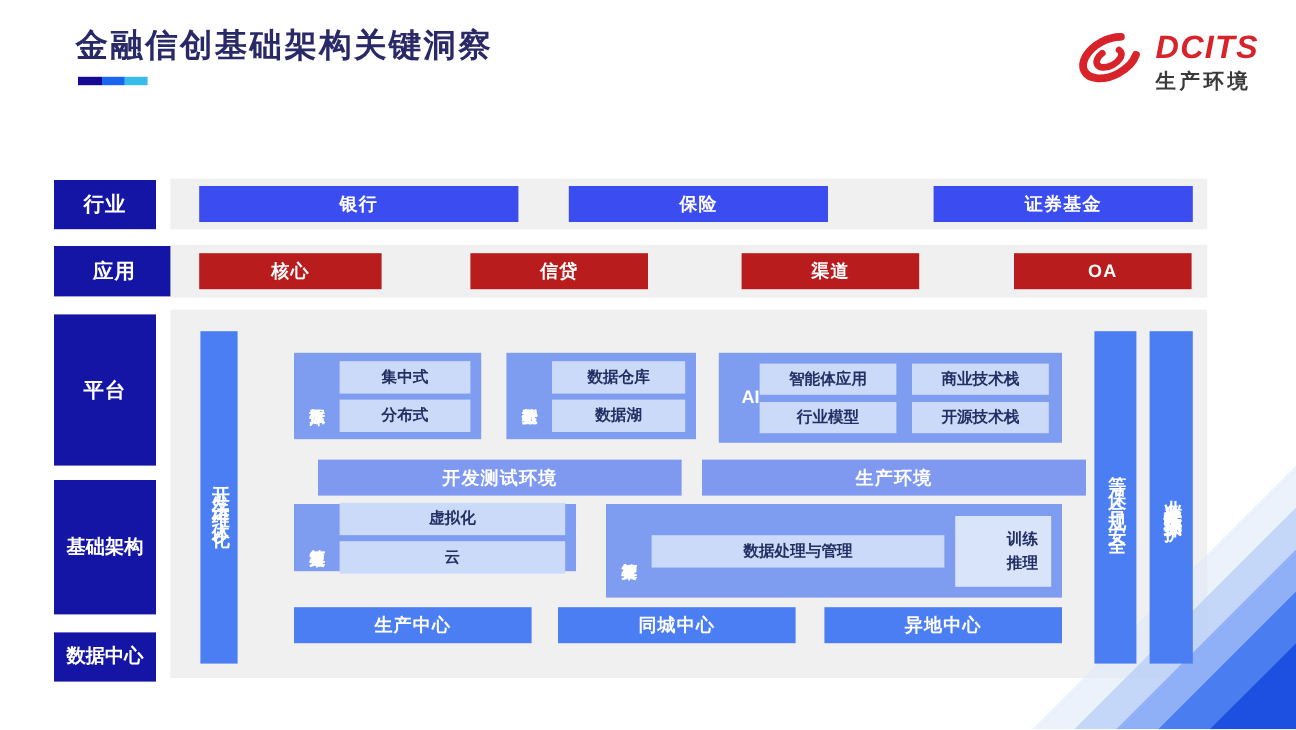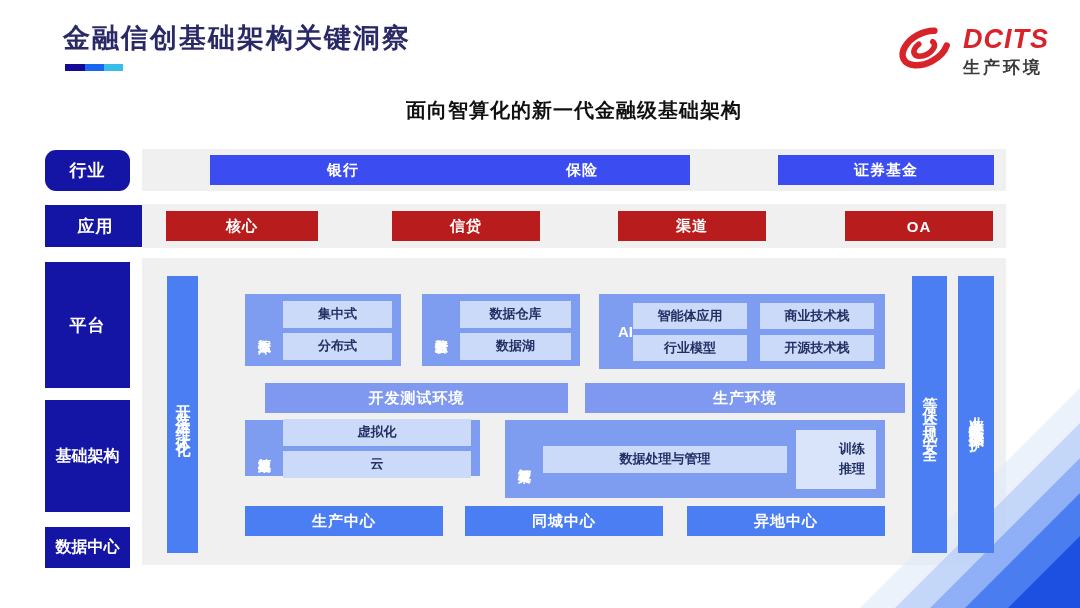--- a/index.html
+++ b/index.html
@@ -62,39 +62,38 @@
     <svg width="64" height="52" viewBox="0 0 64 56">
       <g transform="rotate(-28 32 28)" fill="none" stroke="#d8232a" stroke-linecap="round">
         <ellipse cx="32" cy="28" rx="26" ry="16" stroke-width="7" stroke-dasharray="108 32" stroke-dashoffset="-10"></ellipse>
         <ellipse cx="31" cy="28" rx="12" ry="7" stroke-width="6" stroke-dasharray="46 16" stroke-dashoffset="4"></ellipse>
       </g>
     </svg>
   </div>
   <div class="abs brand" style="left:963px;top:24px;">DCITS</div>
   <div class="abs company" style="left:963px;top:56px;">生产环境</div>
 
-  <div class="abs subtitle" style="left:142px;top:97px;width:864px;">面向智算化的新一代金融级基础架构</div>
 
-  <div class="abs layer-box" style="left:45px;top:150px;width:85px;height:41px;border-radius:11px;">行业</div>
+  <div class="abs layer-box" style="left:45px;top:150px;width:85px;height:41px;">行业</div>
   <div class="abs layer-box" style="left:45px;top:205px;width:101px;height:42px;text-align:center;">应用</div>
   <div class="abs layer-box" style="left:45px;top:262px;width:85px;height:126px;">平台</div>
   <div class="abs layer-box layer-sm" style="left:45px;top:400px;width:85px;height:112px;">基础架构</div>
   <div class="abs layer-box layer-sm" style="left:45px;top:527px;width:85px;height:41px;">数据中心</div>
 
   <div class="abs strip" style="left:142px;top:149px;width:864px;height:42px;"></div>
   <div class="abs strip" style="left:142px;top:204px;width:864px;height:44px;"></div>
   <div class="abs strip" style="left:142px;top:258px;width:864px;height:307px;"></div>
 
   <div class="tri" style="width:220px;height:220px;background:rgba(222,233,250,0.6);"></div>
   <div class="tri" style="width:185px;height:185px;background:rgba(186,207,247,0.8);"></div>
   <div class="tri" style="width:150px;height:150px;background:#8fb0f6;"></div>
   <div class="tri" style="width:115px;height:115px;background:#4a7df0;"></div>
   <div class="tri" style="width:72px;height:72px;background:#1d4fe0;"></div>
 
-  <div class="abs btn btn1" style="left:166px;top:155px;width:266px;height:30px;margin-left:44px;">银行</div>
+  <div class="abs btn btn1" style="left:166px;top:155px;width:266px;height:30px;">银行</div>
   <div class="abs btn btn1" style="left:474px;top:155px;width:216px;height:30px;">保险</div>
   <div class="abs btn btn1" style="left:778px;top:155px;width:216px;height:30px;">证券基金</div>
 
   <div class="abs btn btn2" style="left:166px;top:211px;width:152px;height:30px;">核心</div>
   <div class="abs btn btn2" style="left:392px;top:211px;width:148px;height:30px;">信贷</div>
   <div class="abs btn btn2" style="left:618px;top:211px;width:148px;height:30px;">渠道</div>
   <div class="abs btn btn2" style="left:845px;top:211px;width:148px;height:30px;">OA</div>
 
   <div class="abs vbar sp6" style="left:167px;top:276px;width:31px;height:277px;">开发运维一体化</div>
 

